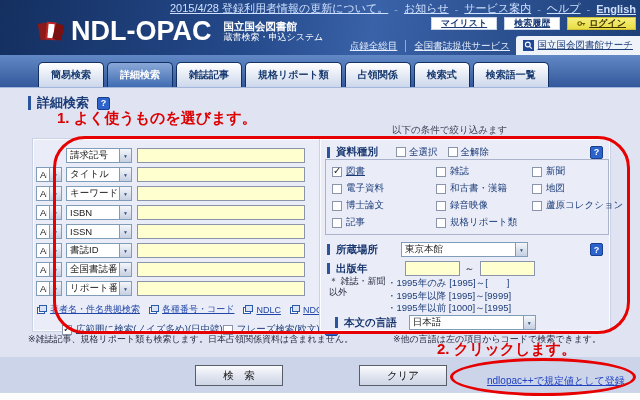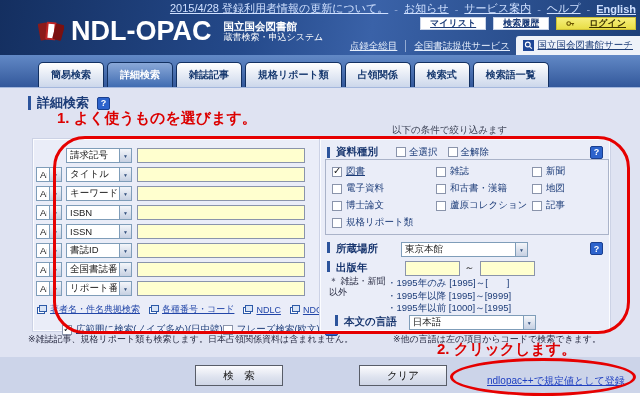--- a/index.html
+++ b/index.html
@@ -15,21 +15,21 @@
   .toplinks .tlink{color:#cfe0ff;text-decoration:underline;white-space:nowrap;cursor:pointer;}
   .toplinks .tsep{color:#8ea6d4;}
   .logo-wrap{position:absolute;left:38px;top:16px;display:flex;align-items:center;}
   .logo-text{font-size:27px;font-weight:bold;color:#ffffff;letter-spacing:0;line-height:30px;margin-left:7px;}
   .logo-sub{margin-left:12px;color:#ffffff;}
   .logo-sub .l1{font-size:10.5px;font-weight:bold;line-height:12px;}
   .logo-sub .l2{font-size:9px;line-height:11px;}
   .hbtns{position:absolute;top:17px;right:4px;display:flex;gap:7px;}
   .hbtn{height:13px;display:flex;align-items:center;padding:0 9px;background:#ffffff;
     border:1px solid #c9d4e8;font-size:9px;font-weight:bold;color:#1c3c78;text-decoration:underline;cursor:pointer;}
-  .hbtn.login{background:linear-gradient(180deg,#f6ef7c,#e8dd45);border-color:#cdbf36;color:#3c3300;gap:14px;}
+  .hbtn.login{background:linear-gradient(180deg,#f6ef7c,#e8dd45);border-color:#cdbf36;color:#3c3300;gap:3px;}
   .navlinks{position:absolute;top:39px;right:130px;display:flex;align-items:center;height:14px;font-size:9.5px;}
   .nlink{color:#e6eefb;text-decoration:underline;white-space:nowrap;cursor:pointer;}
   .nsep{width:1px;height:12px;background:#93aad2;margin:0 8px;}
   .stab{position:absolute;top:36px;right:0;height:19px;background:#eef2f9;border-radius:3px 0 0 0;
     display:flex;align-items:center;padding:0 7px 0 7px;gap:4px;margin-left:14px;}
   .stab .slink{font-size:9.5px;color:#1c3c78;text-decoration:underline;white-space:nowrap;cursor:pointer;}
 
   
   .tabbar{position:absolute;top:55px;left:0;width:640px;height:33px;
     background:linear-gradient(180deg,#6289c6,#33589b);border-bottom:1px solid #a3b7dd;
@@ -85,21 +85,21 @@
   .panel-note{position:absolute;font-size:9px;color:#2a2d44;white-space:nowrap;}
 
   
   .mt-head{position:absolute;left:6px;top:5px;right:6px;display:flex;align-items:center;}
   .sec-title{font-size:10.5px;font-weight:bold;color:#17356e;white-space:nowrap;}
   .mt-all{display:flex;align-items:center;margin-left:18px;font-size:9.5px;cursor:pointer;}
   .mt-all .cblabel{margin-left:3px;}
   .mt-grid{position:absolute;left:4px;top:19px;width:284px;height:76px;border:1px solid #aab3c9;
     display:grid;grid-template-columns:104px 96px 1fr;align-content:space-evenly;padding:1px 6px;}
   .mt-item{display:flex;align-items:center;font-size:9.5px;cursor:pointer;}
-  .rrow{position:absolute;left:6px;display:flex;align-items:flex-start;}
+  .rrow{position:absolute;left:6px;display:flex;align-items:center;}
   .rsel{width:127px;}
   .yin{width:55px;}
   .tilde{margin:0 5px;font-size:10px;color:#222;}
   .side-note{position:absolute;left:8px;top:136px;width:58px;font-size:9px;line-height:11px;color:#2a2d44;}
   .examples{position:absolute;left:66px;top:137px;font-size:9.5px;line-height:12.5px;color:#1c3c78;white-space:nowrap;}
 
   
   .btn-band{position:absolute;left:0;top:357px;width:640px;height:36px;background:#ccd4e9;}
   .white-strip{position:absolute;left:0;top:393px;width:640px;height:7px;background:#fdfdfe;}
   .btn{position:absolute;width:88px;height:21px;top:365px;
@@ -386,20 +386,24 @@
       <span class="mt-item">
           <span class="cb"></span>
           <span class="cblabel">地図</span>
         </span>
       <span class="mt-item">
           <span class="cb"></span>
           <span class="cblabel">博士論文</span>
         </span>
       <span class="mt-item">
           <span class="cb"></span>
+          <span class="cblabel">録音映像</span>
+        </span>
+      <span class="mt-item">
+          <span class="cb"></span>
           <span class="cblabel">蘆原コレクション</span>
         </span>
       <span class="mt-item">
           <span class="cb"></span>
           <span class="cblabel">記事</span>
         </span>
       <span class="mt-item">
           <span class="cb"></span>
           <span class="cblabel">規格リポート類</span>
         </span>

